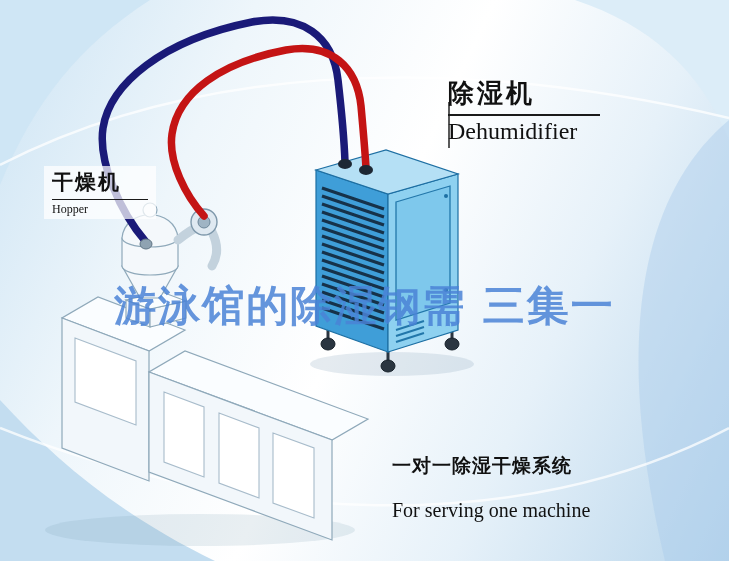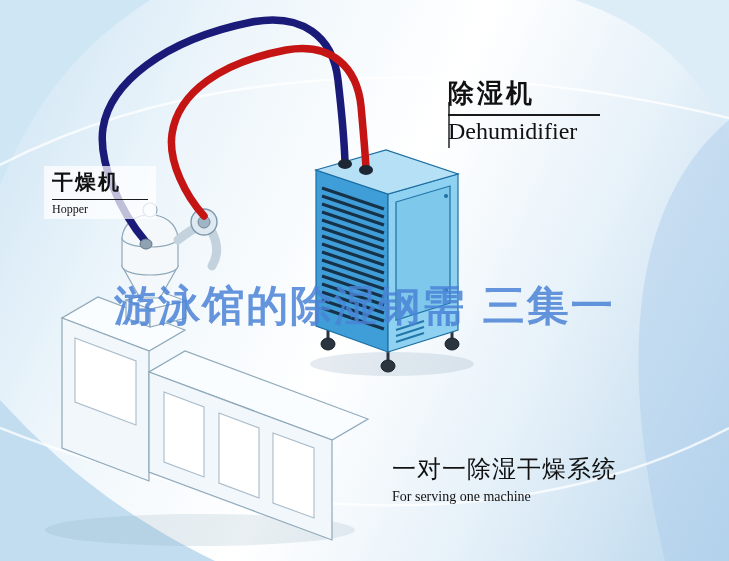--- a/index.html
+++ b/index.html
@@ -19,22 +19,22 @@
   .hopper-label{left:44px;top:166px;width:96px;background:rgba(255,255,255,0.72);padding:2px 8px;}
   .hopper-label .cn{font-size:21px;font-weight:bold;letter-spacing:2px;}
   .hopper-label .rule{border-top:1.5px solid #1a1a1a;margin:3px 0 2px 0;}
   .hopper-label .en{font-size:12px;font-family:"Liberation Serif",serif;}
   .watermark{
     position:absolute;left:0;top:234px;width:729px;text-align:center;
     color:rgba(74,131,214,0.85);font-weight:bold;font-size:42px;
     letter-spacing:2px;line-height:1.15;pointer-events:none;margin-top:48px;
   }
   .caption{left:392px;top:453px;width:306px;}
-  .caption .cn{font-size:24px;font-weight:normal;letter-spacing:1px;}
-  .caption .en{font-size:14px;font-family:"Liberation Serif",serif;margin-top:4px;}
+  .caption .cn{font-size:19px;font-weight:bold;letter-spacing:1px;}
+  .caption .en{font-size:20px;font-family:"Liberation Serif",serif;margin-top:20px;}
   .machine-face{fill:#f2f7fb;stroke:#8fa9ba;stroke-width:1.2;}
   .machine-top{fill:#fafdff;stroke:#8fa9ba;stroke-width:1.2;}
   .machine-panel{fill:#ffffff;stroke:#a8bccb;stroke-width:1.1;}
   .hopper-part{fill:#f4f8fb;stroke:#8fa9ba;stroke-width:1.2;}
   .gray-tube{fill:none;stroke:#c3d2dd;stroke-width:9;stroke-linecap:round;}
   .dehu-stroke{stroke:#1d6fa3;stroke-width:1.2;}
   .wheel{fill:#2a3540;stroke:#18222b;stroke-width:1;}
 </style>
 </head>
 <body>

